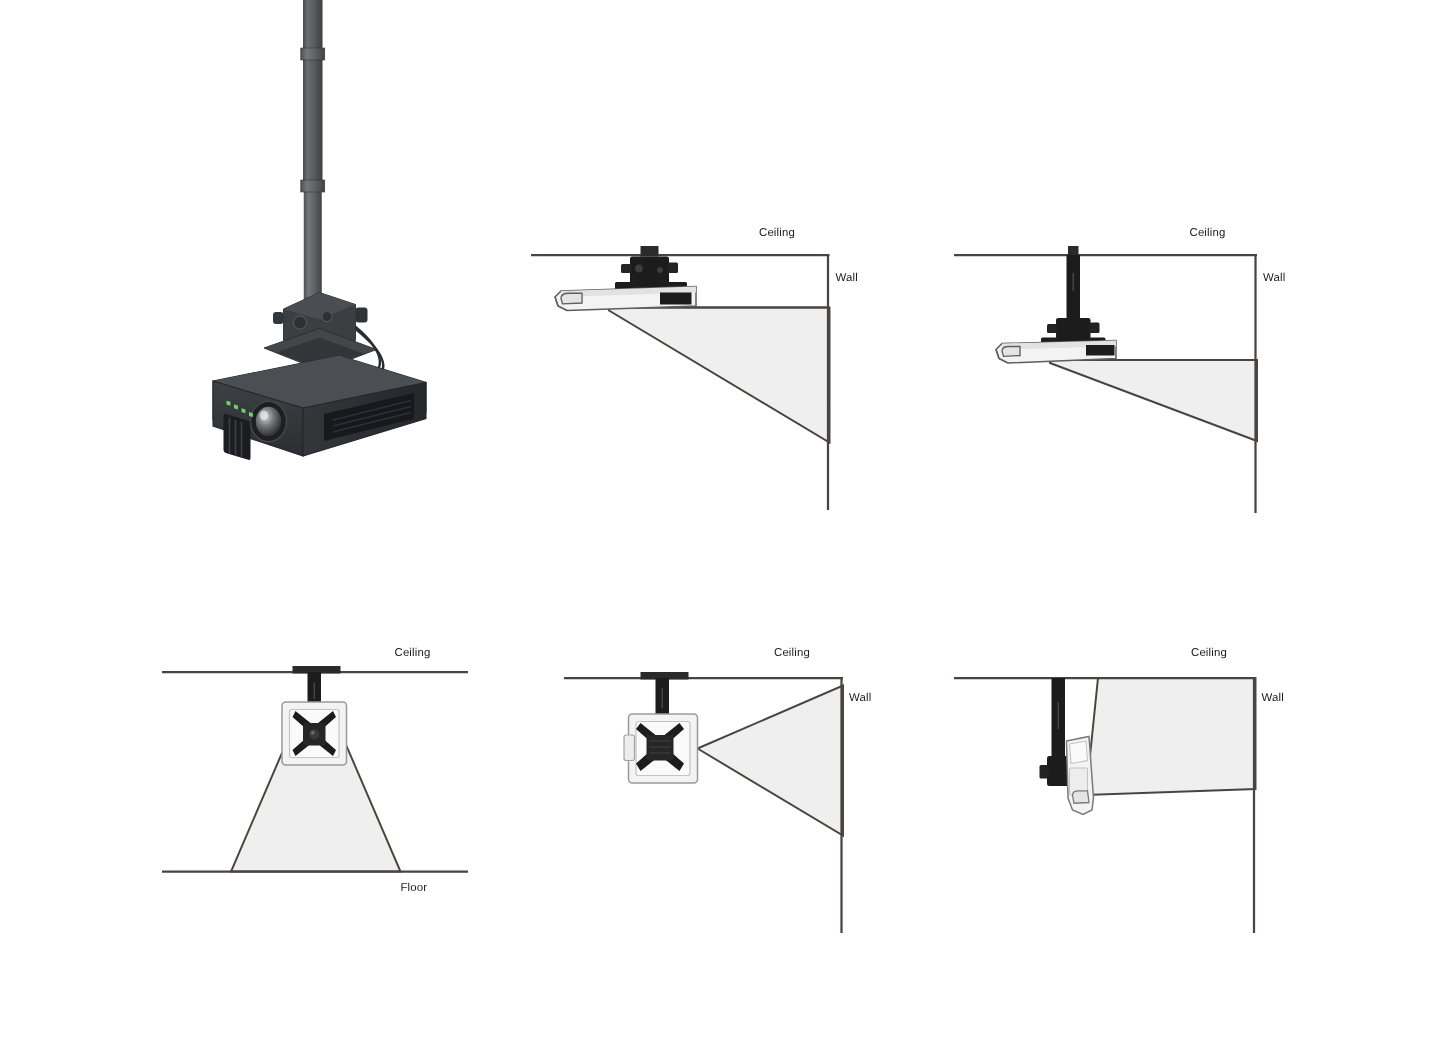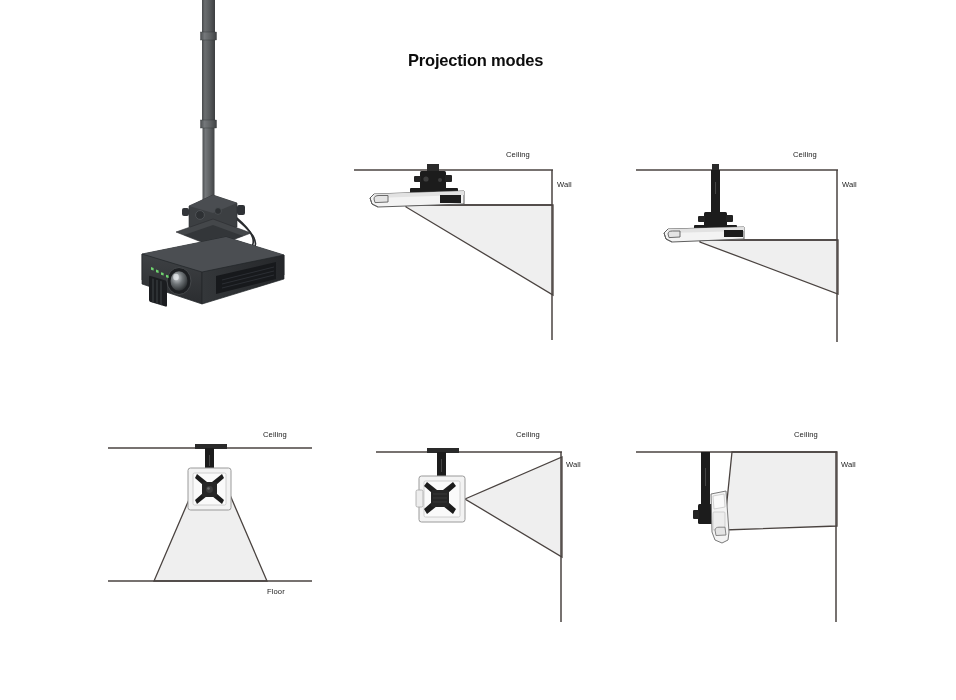--- a/index.html
+++ b/index.html
@@ -51,21 +51,20 @@
     white-space: nowrap;
     letter-spacing: 0.1px;
   }
   svg { display: block; overflow: visible; }
 </style>
 </head>
 <body>
 
 <div id="page">
 
-  <div class="page-title">Projection modes</div>
 
   <div class="hero-photo">
     <svg width="190" height="312" viewBox="0 0 190 312">
       <defs>
         <linearGradient id="poleG" x1="0" y1="0" x2="1" y2="0">
           <stop offset="0%" stop-color="#47494b"></stop>
           <stop offset="22%" stop-color="#6b6e70"></stop>
           <stop offset="55%" stop-color="#5a5d5f"></stop>
           <stop offset="100%" stop-color="#3c3e40"></stop>
         </linearGradient>

